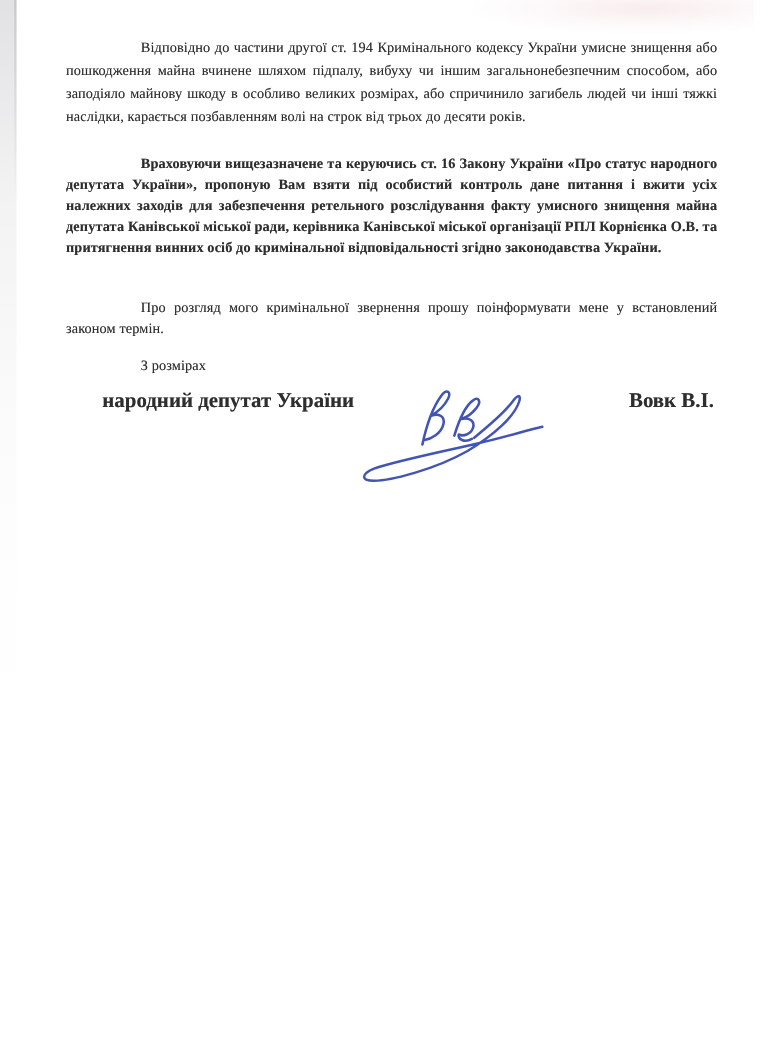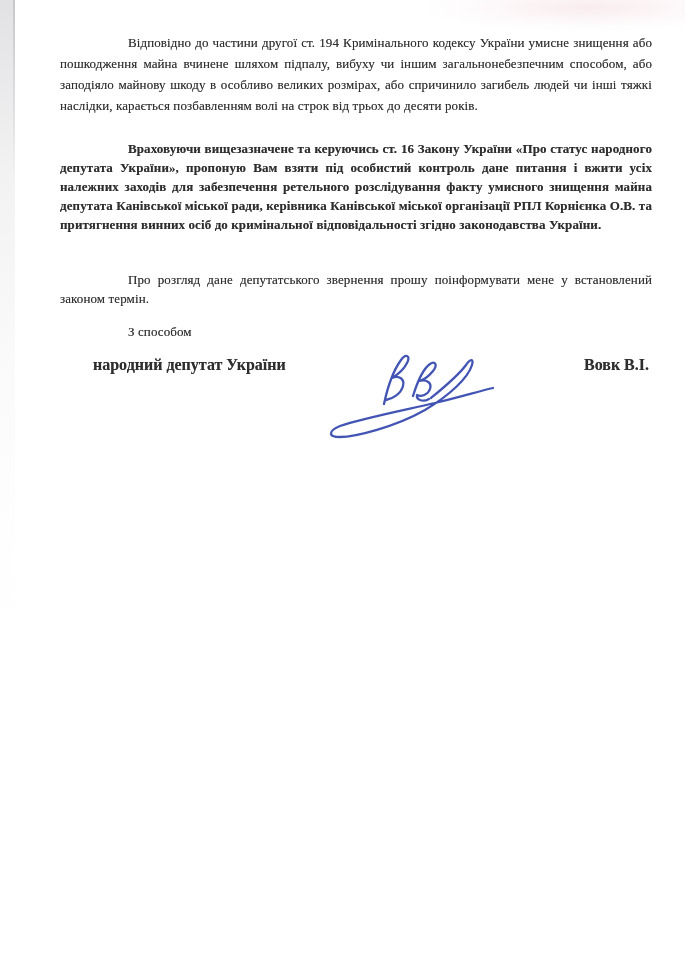--- a/index.html
+++ b/index.html
@@ -72,21 +72,21 @@
   .para-3 { top: 269px; line-height: 19px; }
   .closing { top: 321px; line-height: 19px; }
   .sig-row {
     position: absolute;
     left: 0;
     top: 355px;
     width: 592px;
     display: flex;
     justify-content: space-between;
     align-items: flex-start;
-    font-size: 16px;
+    font-size: 19px;
     font-weight: bold;
     line-height: 20px;
     text-shadow: 0 0 0.5px rgba(60,60,60,0.6);
   }
   .sig-title { padding-left: 34px; }
   .sig-name  { padding-right: 2px; }
   .signature-svg {
     position: absolute;
     left: 300px;
     top: 340px;
@@ -102,23 +102,23 @@
   <div class="scan-edge"></div>
   <div class="scan-edge-line"></div>
   <div class="scan-smudge"></div>
 
   <div class="body-block">
 
     <p class="para para-1">Відповідно до частини другої ст. 194 Кримінального кодексу України умисне знищення або пошкодження майна вчинене шляхом підпалу, вибуху чи іншим загальнонебезпечним способом, або заподіяло майнову шкоду в особливо великих розмірах, або спричинило загибель людей чи інші тяжкі наслідки, карається позбавленням волі на строк від трьох до десяти років.</p>
 
     <p class="para para-2">Враховуючи вищезазначене та керуючись ст. 16 Закону України «Про статус народного депутата України», пропоную Вам взяти під особистий контроль дане питання і вжити усіх належних заходів для забезпечення ретельного розслідування факту умисного знищення майна депутата Канівської міської ради, керівника Канівської міської організації РПЛ Корнієнка О.В. та притягнення винних осіб до кримінальної відповідальності згідно законодавства України.</p>
 
-    <p class="para para-3">Про розгляд дане депутатського звернення прошу поінформувати мене у встановлений законом термін.</p>
+    <p class="para para-3">Про розгляд мого кримінальної звернення прошу поінформувати мене у встановлений законом термін.</p>
 
-    <p class="para closing">З способом</p>
+    <p class="para closing">З розмірах</p>
 
     <div class="sig-row">
       <span class="sig-title">народний депутат України</span>
       <span class="sig-name">Вовк В.І.</span>
     </div>
 
   </div>
 
   <svg class="signature-svg" viewBox="0 0 220 120" xmlns="http://www.w3.org/2000/svg">
     <g fill="none" stroke="#4355b4" stroke-width="2.3" stroke-linecap="round" stroke-linejoin="round">

